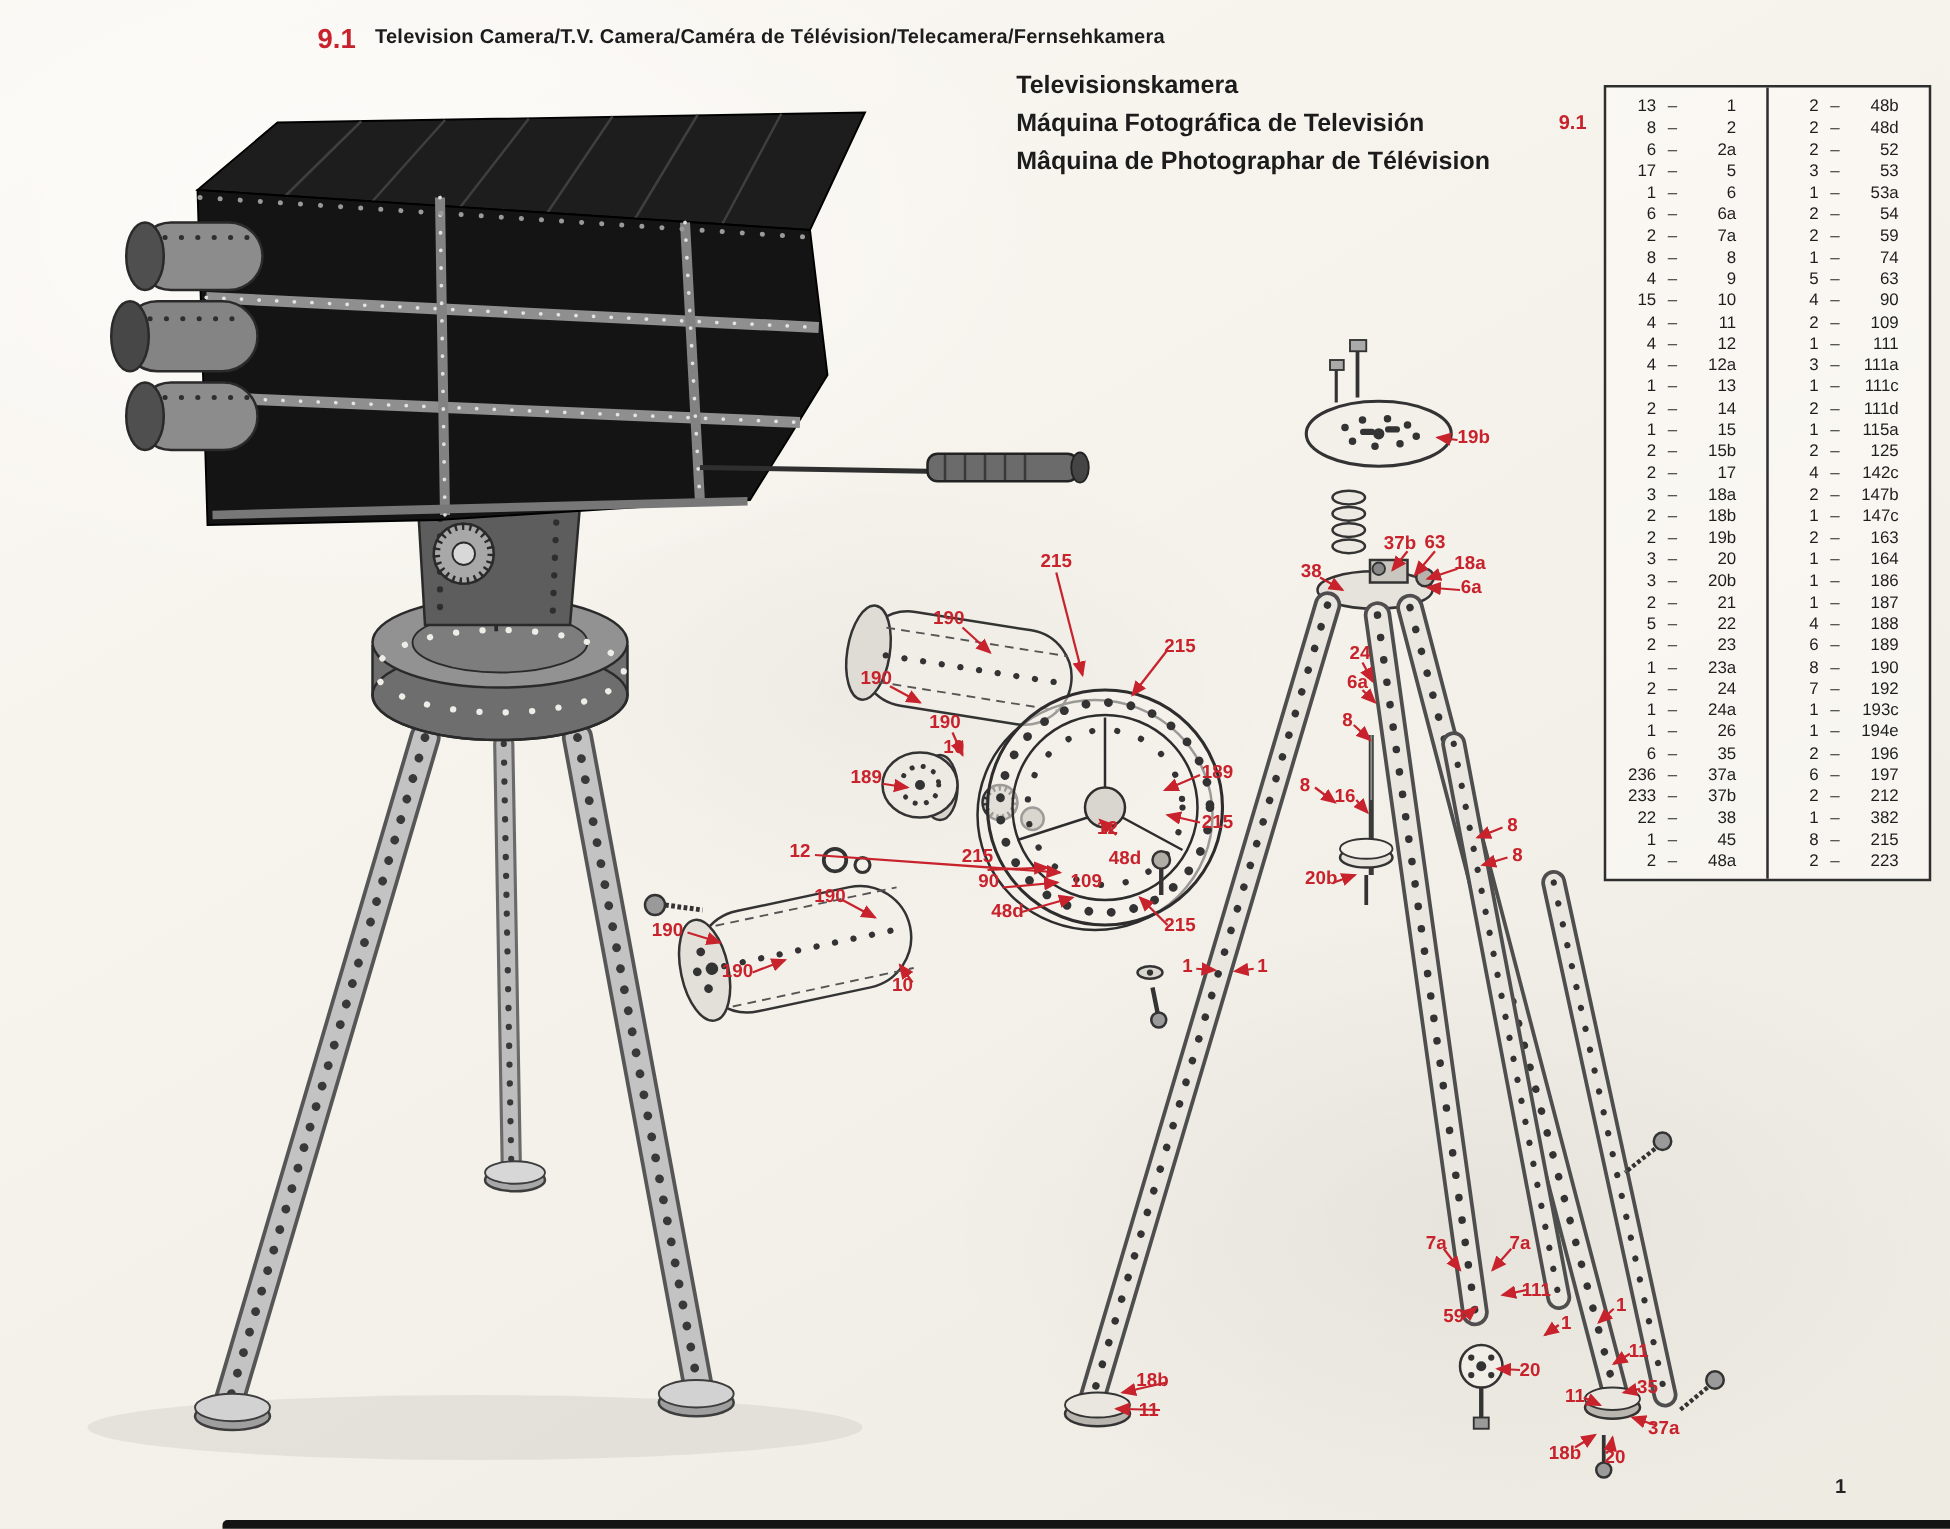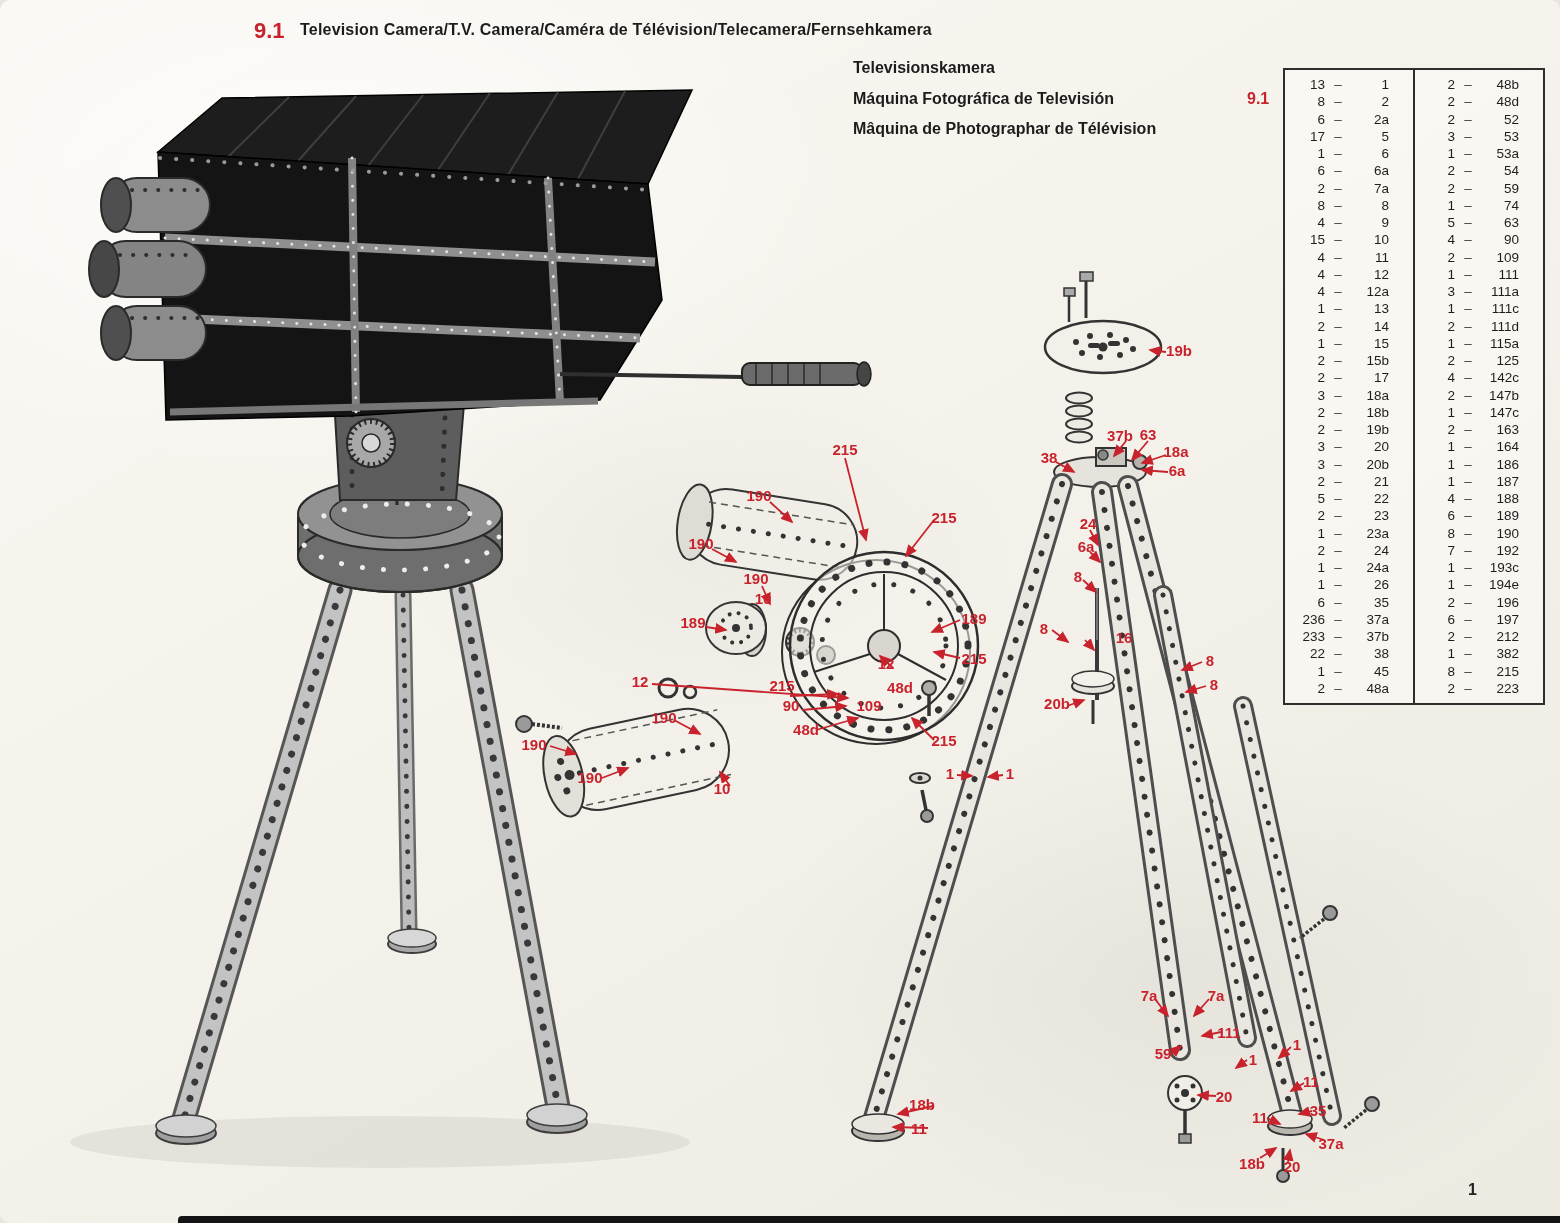--- a/index.html
+++ b/index.html
@@ -14,43 +14,41 @@
     overflow:hidden;
     background:#e8e5de;
   }
   .page{
     position:absolute; inset:0;
     background:
       radial-gradient(900px 500px at 20% 15%, rgba(255,255,255,0.65), transparent 60%),
       radial-gradient(700px 420px at 75% 80%, rgba(0,0,0,0.045), transparent 60%),
       radial-gradient(500px 300px at 45% 45%, rgba(0,0,0,0.03), transparent 65%),
       linear-gradient(150deg, #faf8f3 0%, #f4f1ea 55%, #edeae2 100%);
-    border-radius: 10px;
   }
   .scan-edge-bottom{
     position:absolute; left:178px; bottom:0; width:1382px; height:7px;
     background:#141414; border-radius:4px 0 0 0;
   }
   
   .model-number{
     position:absolute; left:254px; top:18px;
     color:var(--red); font-size:22px; font-weight:bold;
   }
   .title-line1{
     position:absolute; left:300px; top:21px;
     font-size:16px; font-weight:bold; color:var(--ink); letter-spacing:0.2px;
     white-space:nowrap;
   }
   .subtitles{
     position:absolute; left:813px; top:53px;
   }
   .subtitles .sub{
-    font-size:16px; font-weight:bold; color:var(--ink); line-height:30.5px;
+    font-size:20px; font-weight:bold; color:var(--ink); line-height:30.5px;
     white-space:nowrap;
-    margin-left:40px;
   }
   
   .section-label{
     position:absolute; left:1247px; top:90px;
     color:var(--red); font-size:16px; font-weight:bold;
   }
   .parts-table{
     position:absolute; left:1283px; top:68px; width:262px; height:637px;
     border:2px solid #2e2e2e;
     display:flex;
@@ -771,21 +769,21 @@
       <span class="callout" style="left: 1179px; top: 350px;">19b</span>
       <span class="callout" style="left: 1120px; top: 435px;">37b</span>
       <span class="callout" style="left: 1148px; top: 434px;">63</span>
       <span class="callout" style="left: 1049px; top: 457px;">38</span>
       <span class="callout" style="left: 1176px; top: 451px;">18a</span>
       <span class="callout" style="left: 1177px; top: 470px;">6a</span>
       <span class="callout" style="left: 1088px; top: 523px;">24</span>
       <span class="callout" style="left: 1086px; top: 546px;">6a</span>
       <span class="callout" style="left: 1078px; top: 576px;">8</span>
       <span class="callout" style="left: 1044px; top: 628px;">8</span>
-      <span class="callout" style="left: 1076px; top: 637px; margin-left: 48px;">16</span>
+      <span class="callout" style="left: 1076px; top: 637px;">16</span>
       <span class="callout" style="left: 1210px; top: 660px;">8</span>
       <span class="callout" style="left: 1214px; top: 684px;">8</span>
       <span class="callout" style="left: 1057px; top: 703px;">20b</span>
       <span class="callout" style="left: 950px; top: 773px;">1</span>
       <span class="callout" style="left: 1010px; top: 773px;">1</span>
       <span class="callout" style="left: 1149px; top: 995px;">7a</span>
       <span class="callout" style="left: 1216px; top: 995px;">7a</span>
       <span class="callout" style="left: 1229px; top: 1032px;">111</span>
       <span class="callout" style="left: 1163px; top: 1053px;">59</span>
       <span class="callout" style="left: 1253px; top: 1059px;">1</span>

